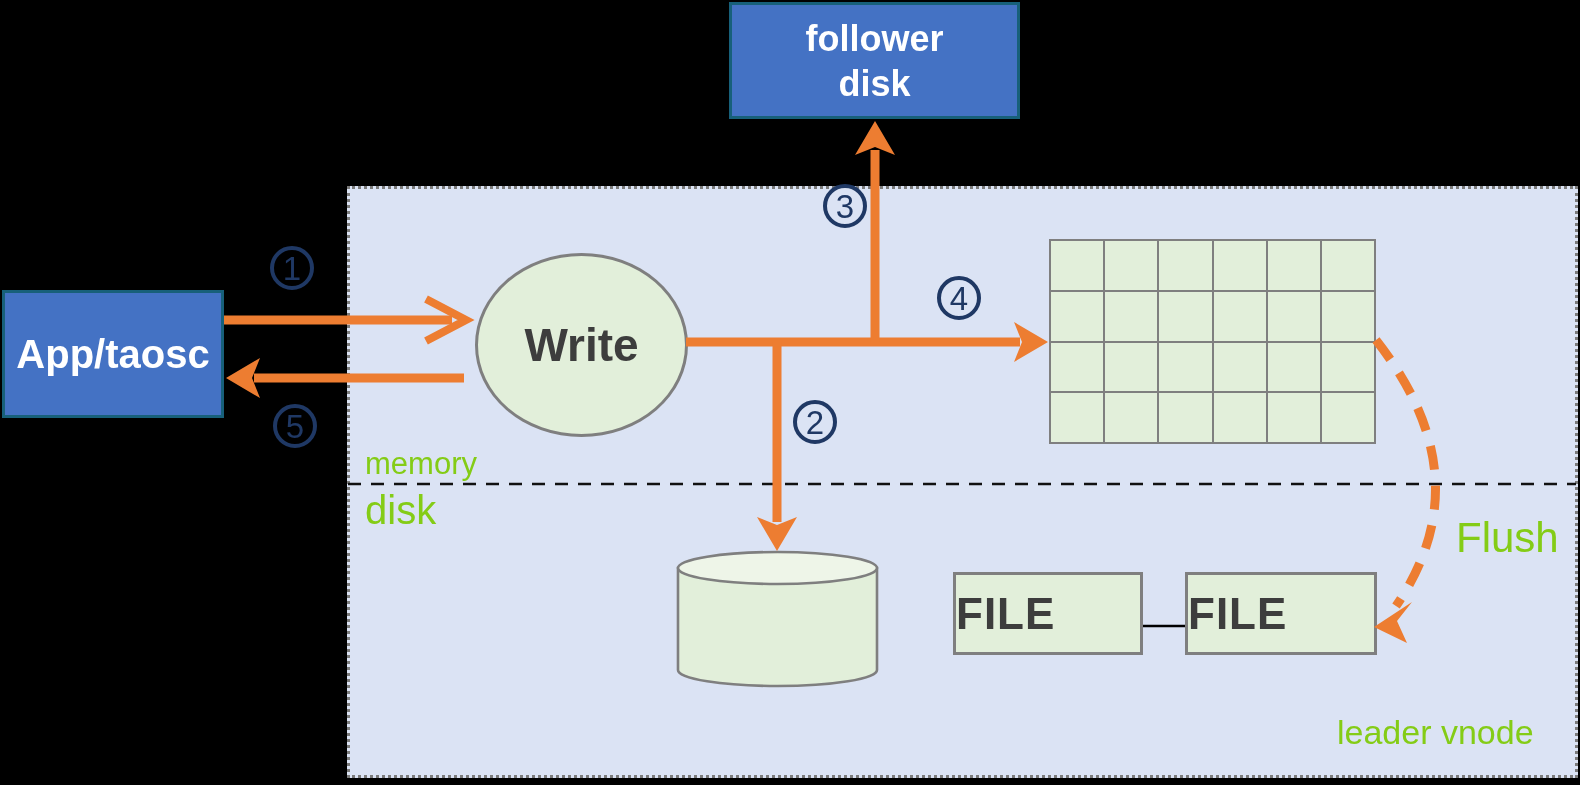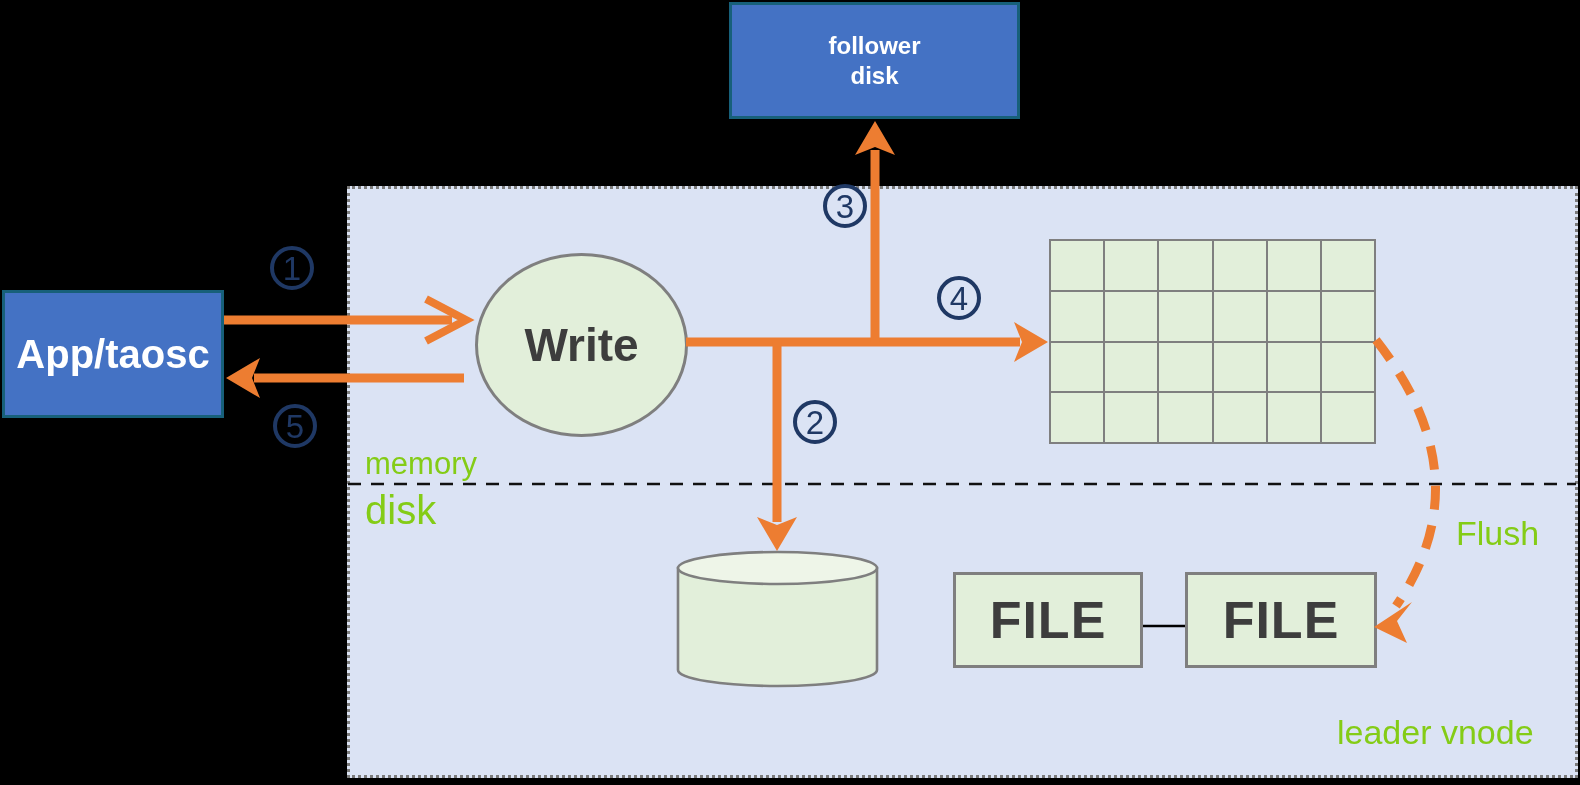--- a/index.html
+++ b/index.html
@@ -26,21 +26,21 @@
     border:3px dotted #7b7b7b;
   }
 
   
   .blue-node{
     position:absolute;background:var(--node-blue);
     border:3px solid var(--node-blue-border);
     color:#ffffff;font-weight:bold;text-align:center;
     display:flex;flex-direction:column;align-items:center;justify-content:center;
   }
-  .follower{left:729px;top:2px;width:291px;height:117px;font-size:24px;line-height:1.25;}
+  .follower{left:729px;top:2px;width:291px;height:117px;font-size:36px;line-height:1.25;}
   .app{left:2px;top:290px;width:222px;height:128px;font-size:40px;}
 
   
   .write-circle{
     position:absolute;left:475px;top:253px;width:213px;height:184px;
     background:var(--node-green);border:3px solid var(--node-green-border);
     border-radius:50%;
     display:flex;align-items:center;justify-content:center;
     font-size:46px;font-weight:bold;color:var(--text-dark);
   }
@@ -48,34 +48,34 @@
   
   .memtable{
     position:absolute;left:1049px;top:239px;width:327px;height:205px;
     display:grid;border:1.4px solid var(--node-green-border);
     background:var(--node-green-border);
   }
   .memtable .cell{background:var(--node-green);border:1.4px solid var(--node-green-border);}
 
   
   .file-box{
-    position:absolute;top:572px;width:190px;height:96px;
+    position:absolute;top:572px;width:190px;height:83px;
     background:var(--node-green);border:3px solid var(--node-green-border);
-    display:flex;align-items:center;justify-content:center;
-    font-size:52px;font-weight:bold;color:var(--text-dark);letter-spacing:1px;
+    display:flex;align-items:center;
+    font-size:44px;font-weight:bold;color:var(--text-dark);letter-spacing:1px;
   }
   .file-1{left:953px;}
   .file-2{left:1185px;width:192px;}
 
   
   .txt{position:absolute;color:#84cc16;white-space:nowrap;}
   .memory-label{left:365px;top:446px;font-size:31px;}
   .disk-label{left:365px;top:488px;font-size:40px;}
   .wal-label{left:690px;top:712px;width:176px;text-align:center;font-size:36px;}
-  .flush-label{left:1456px;top:514px;font-size:34px;}
+  .flush-label{left:1456px;top:514px;font-size:42px;}
   .leader-label{left:1337px;top:713px;font-size:34px;}
 
   
   .step{
     position:absolute;width:44px;height:44px;border-radius:50%;
     border:4px solid var(--step-navy);color:var(--step-navy);
     display:flex;align-items:center;justify-content:center;
     font-size:33px;line-height:1;
   }
   .step-1{left:270px;top:246px;}

